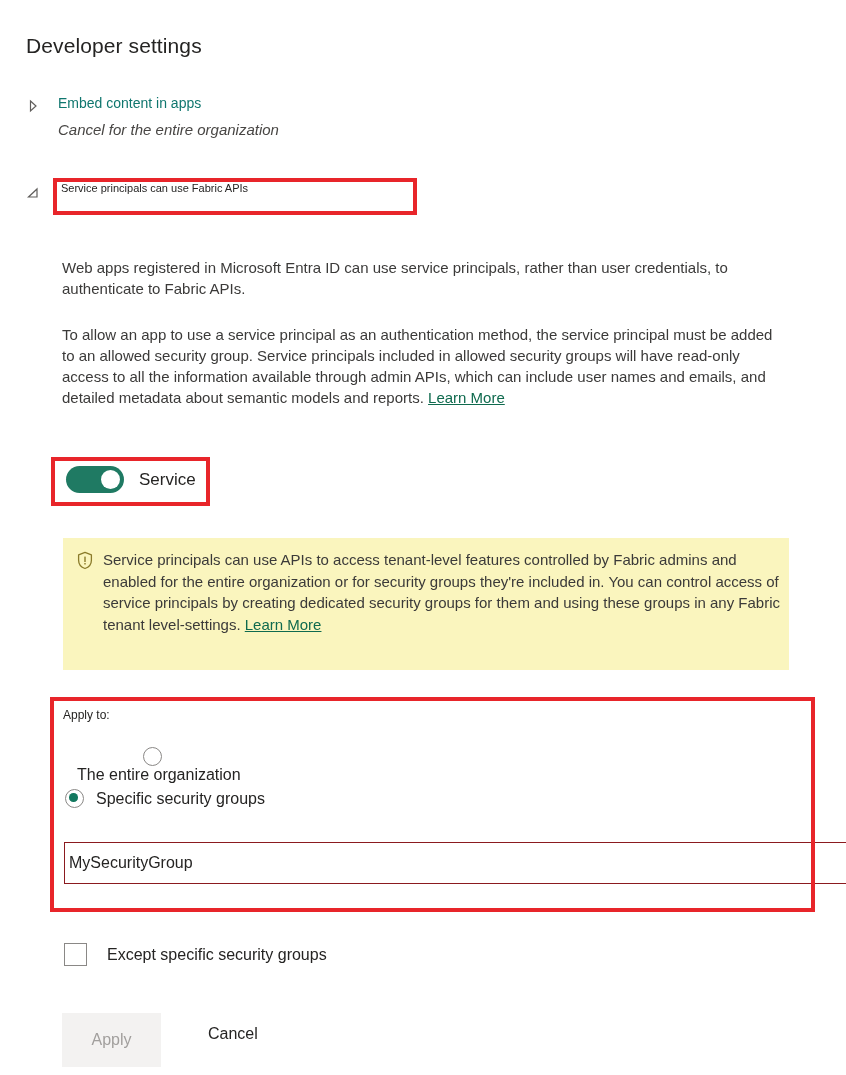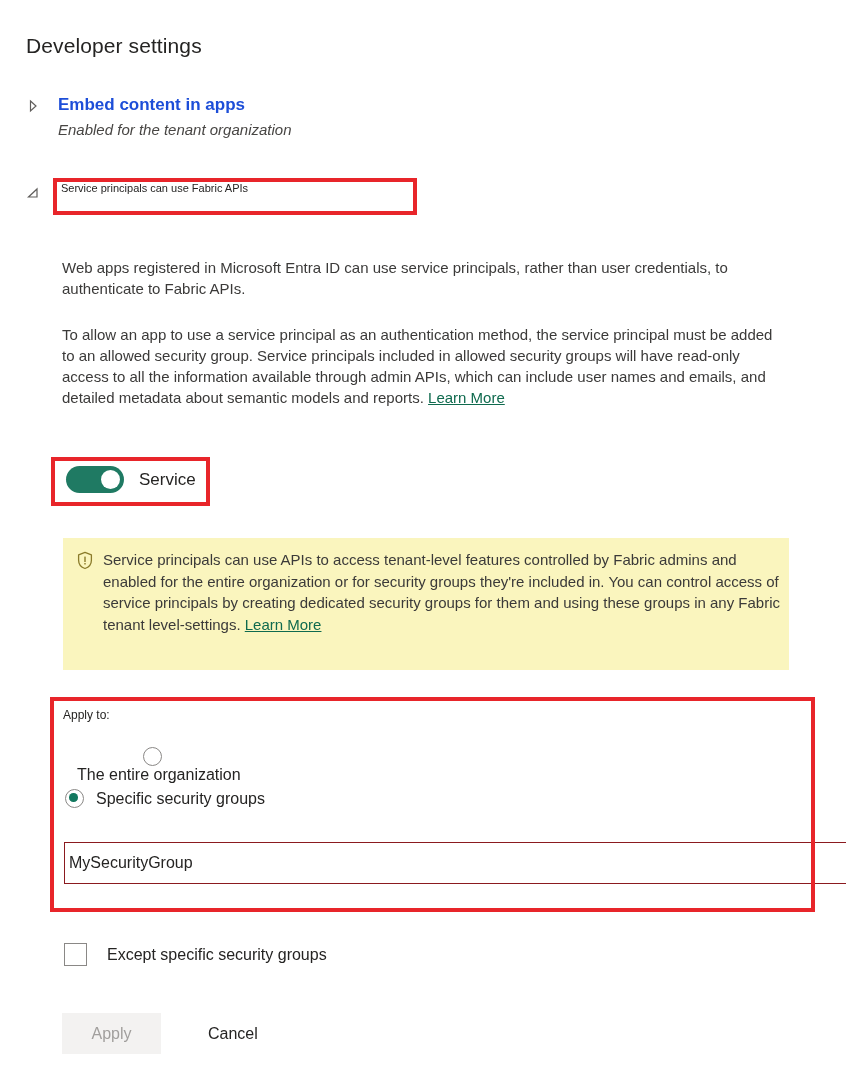--- a/index.html
+++ b/index.html
@@ -48,23 +48,23 @@
     top: 3px;
     width: 14px;
     height: 16px;
     color: #605e5c;
   }
   .chevron svg { display: block; }
   .setting-title {
     position: absolute;
     left: 32px;
     top: 0;
-    font-size: 17px;
-    font-weight: 700;
-    color: #1d4ed8;
+    font-size: 14px;
+    font-weight: 400;
+    color: #0f766e;
     white-space: nowrap;
   }
   .setting-subtitle {
     position: absolute;
     left: 32px;
     top: 26px;
     font-size: 15px;
     font-style: italic;
     color: #484644;
     white-space: nowrap;
@@ -269,21 +269,21 @@
     color: #252423;
     white-space: nowrap;
   }
 
   
   .btn-apply {
     position: absolute;
     left: 62px;
     top: 1013px;
     width: 99px;
-    height: 41px;
+    height: 54px;
     background: #f3f2f1;
     border: none;
     color: #a19f9d;
     font-family: "Liberation Sans", sans-serif;
     font-size: 16px;
     cursor: default;
     padding: 0;
     border-radius: 0;
   }
   .btn-cancel {
@@ -309,21 +309,21 @@
 
   <div class="page-title">Developer settings</div>
 
   <div class="setting-collapsed">
     <span class="chevron">
       <svg width="14" height="16" viewBox="0 0 14 16" fill="none" aria-hidden="true">
         <path d="M4.5 3 L10 8 L4.5 13 Z" stroke="#605e5c" stroke-width="1.2" fill="none"></path>
       </svg>
     </span>
     <div class="setting-title">Embed content in apps</div>
-    <div class="setting-subtitle">Enabled for the tenant organization</div>
+    <div class="setting-subtitle">Cancel for the entire organization</div>
   </div>
 
   <div class="setting-expanded">
     <span class="chevron-open">
       <svg width="14" height="16" viewBox="0 0 14 16" fill="none" aria-hidden="true">
         <path d="M2.5 11 L11 11 L11 3 Z" stroke="#605e5c" stroke-width="1.2" fill="none"></path>
       </svg>
     </span>
     <div class="expanded-title">Service principals can use Fabric APIs</div>
   </div>

